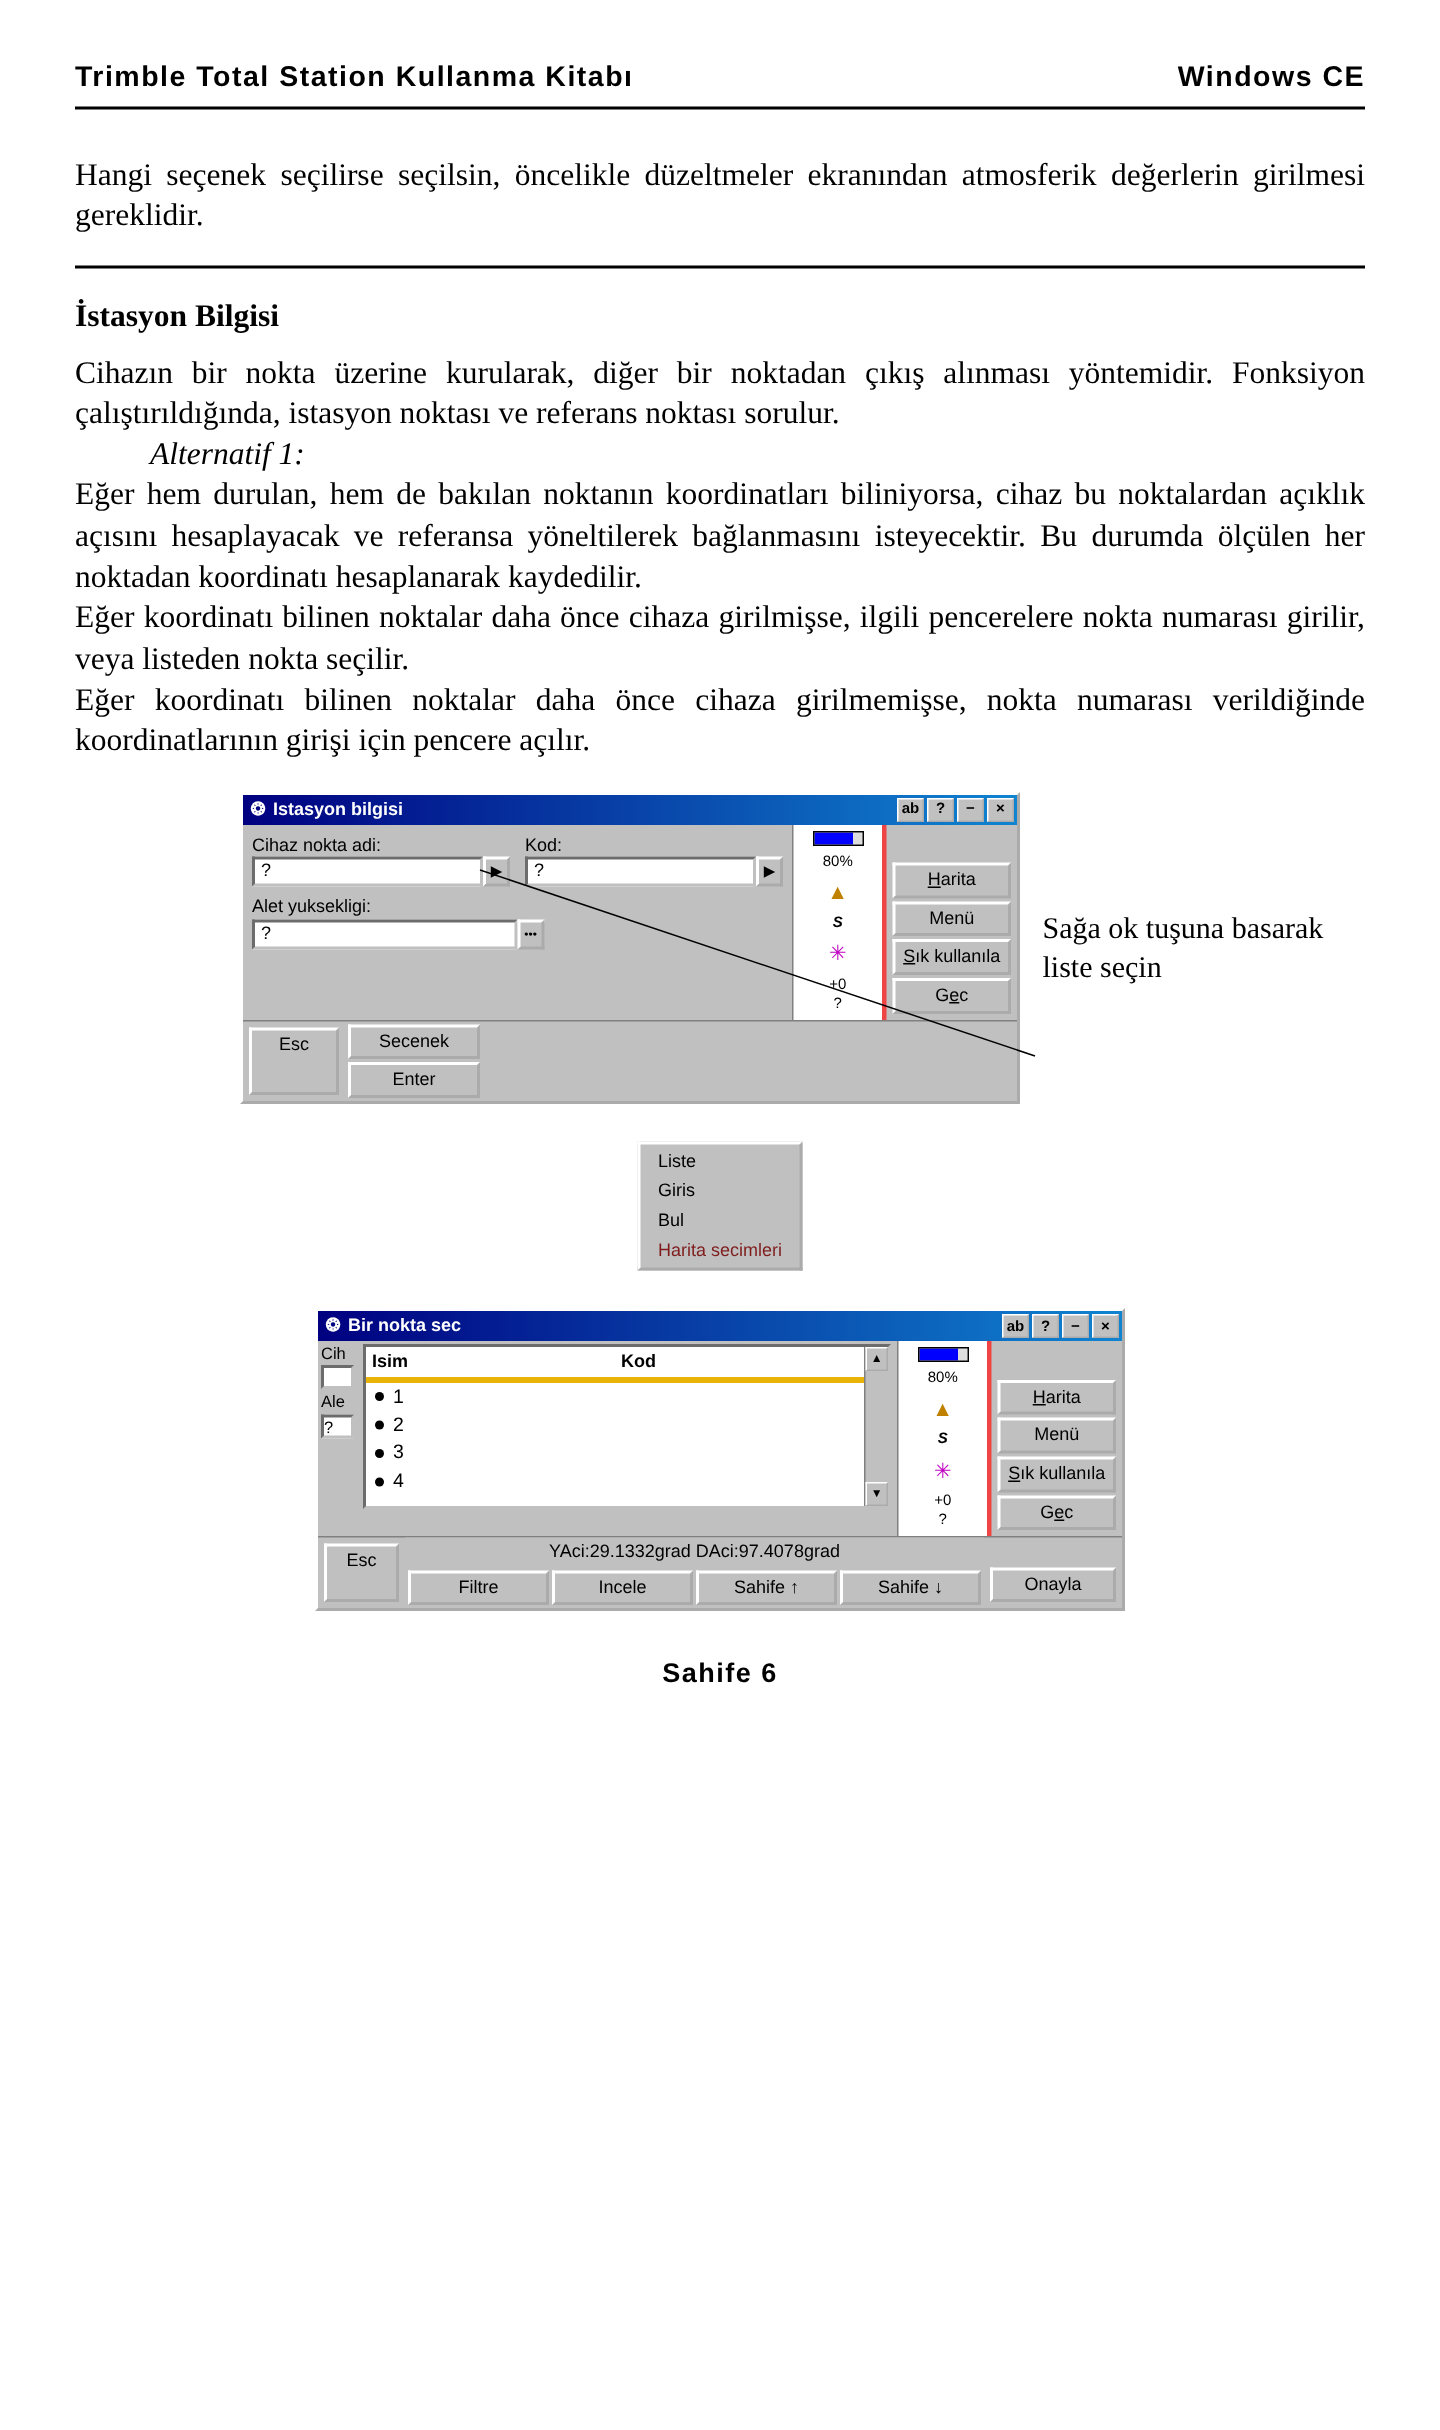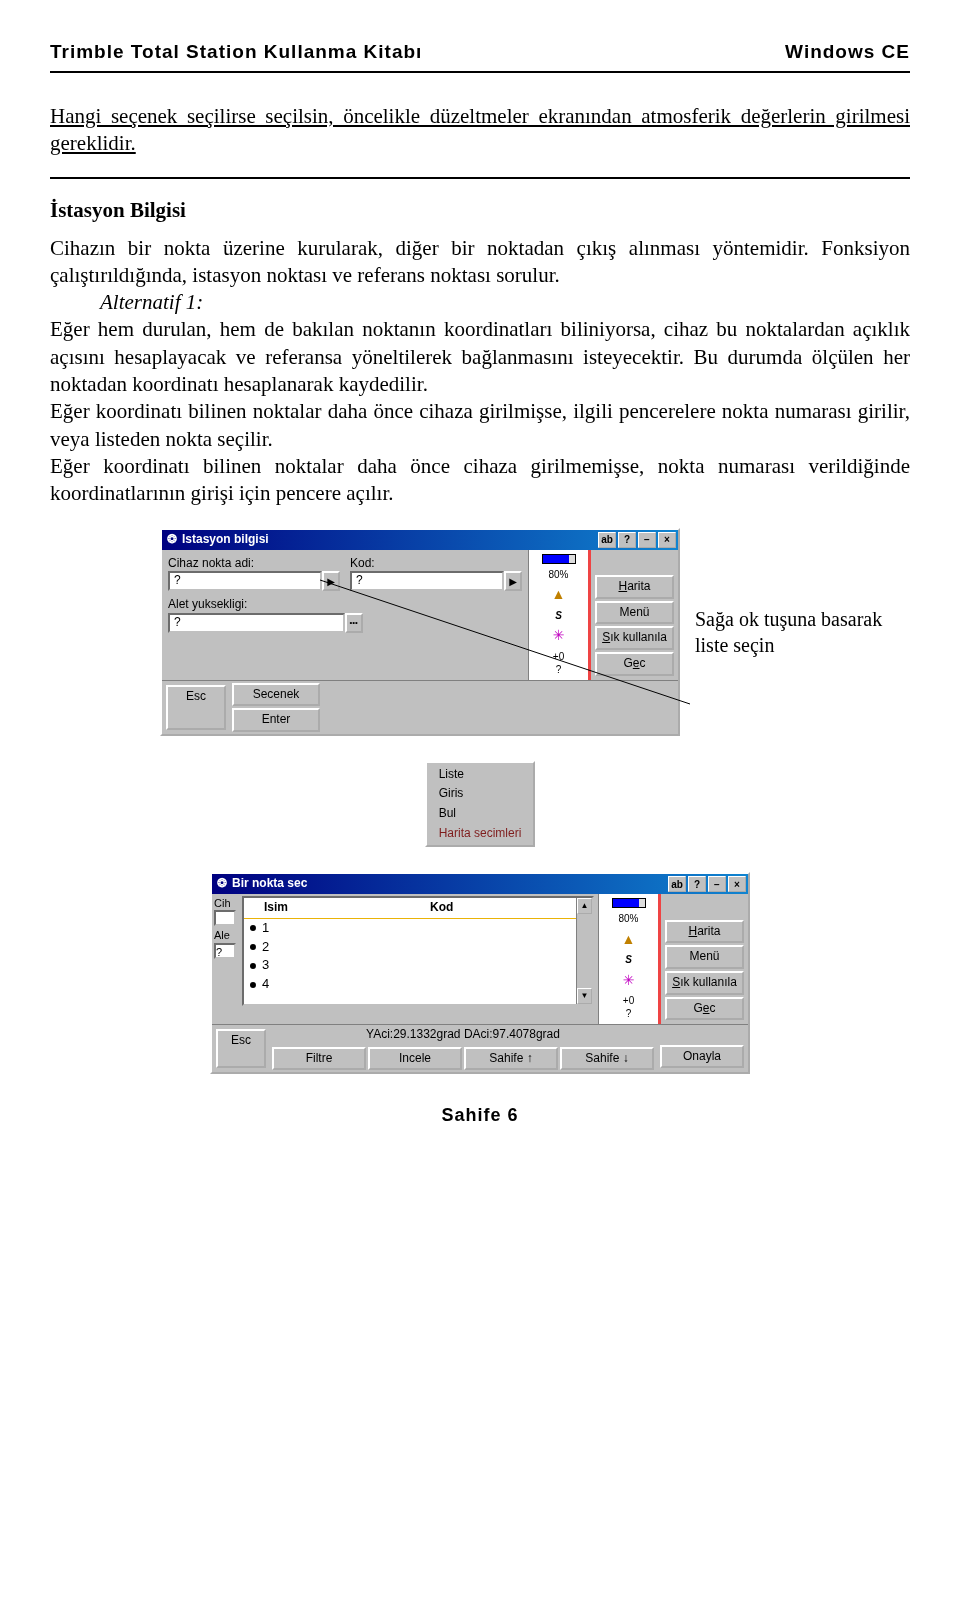--- a/index.html
+++ b/index.html
@@ -1,18 +1,18 @@
 <!DOCTYPE html>
 <html><head>
 <meta charset="utf-8">
 <style>
   * { box-sizing: border-box; margin: 0; padding: 0; }
   body { font-family: "Times New Roman", serif; font-size: 20px; background: #fff; color: #000; width: 960px; margin: 0 auto; padding: 40px 50px 30px; line-height: 1.3; }
   .header-row { display: flex; justify-content: space-between; font-family: Arial, sans-serif; font-weight: bold; font-size: 19px; letter-spacing: 1px; border-bottom: 2px solid #000; padding-bottom: 6px; margin-bottom: 30px; }
-  .intro { text-align: justify; margin-bottom: 20px; font-size: 21px; text-decoration: underline; }
+  .intro { text-align: justify; margin-bottom: 20px; font-size: 21px; }
   .section-title { font-size: 21px; border-top: 2px solid #000; padding-top: 18px; margin-bottom: 10px; }
   .body-text { text-align: justify; font-size: 21px; }
   .alt-label { font-style: italic; }
   .indent { text-indent: 50px; }
   .annotation { font-family: "Times New Roman", serif; font-size: 20px; }
   .fig-row { display: flex; align-items: center; margin-top: 20px; }
   .fig-row .annot-col { flex: 0 0 210px; padding-left: 15px; }
   .center-fig { display: flex; justify-content: center; margin-top: 25px; }
 
   
@@ -38,21 +38,21 @@
 
   .battery-bar { width: 34px; height: 10px; background: linear-gradient(to right, #00f 0%, #00f 80%, #ddd 80%); border: 1px solid #000; }
   .status-icon { width: 20px; height: 20px; display: flex; align-items: center; justify-content: center; font-size: 14px; }
   .status-text { font-size: 10px; text-align: center; }
 
   .popup-menu { font-family: Tahoma, Arial, sans-serif; font-size: 12px; background: #c0c0c0; border: 2px outset #fff; display: inline-block; padding: 2px; }
   .popup-menu .menu-item { padding: 2px 10px; cursor: pointer; }
   .popup-menu .menu-item.disabled { color: #7f1d1d; cursor: default; }
 
   .list-area { background: #fff; border: 2px inset #c0c0c0; height: 110px; overflow: hidden; display: flex; }
-  .list-area .col-head { font-weight: bold; border-bottom: 1px solid #eab308; padding: 2px 20px; }
+  .list-area .col-head { font-weight: bold; border-bottom: 4px solid #eab308; padding: 2px 4px; }
   .list-col { flex: 1; }
   .list-row-item { padding: 1px 6px; font-size: 13px; }
   .bullet { display: inline-block; width: 6px; height: 6px; background: #000; border-radius: 50%; margin-right: 6px; vertical-align: middle; }
   .tiny-scroll { width: 16px; background: #c0c0c0; border-left: 1px solid #808080; display: flex; flex-direction: column; justify-content: space-between; }
   .tiny-scroll .sb-btn { height: 16px; border: 1px outset #fff; font-size: 8px; display: flex; align-items: center; justify-content: center; cursor: pointer; }
 
   .leader-line { position: relative; }
   .leader-line svg { position: absolute; pointer-events: none; }
 
   .footer { text-align: center; font-family: Arial, sans-serif; font-size: 18px; font-weight: bold; margin-top: 30px; letter-spacing: 1px; }

